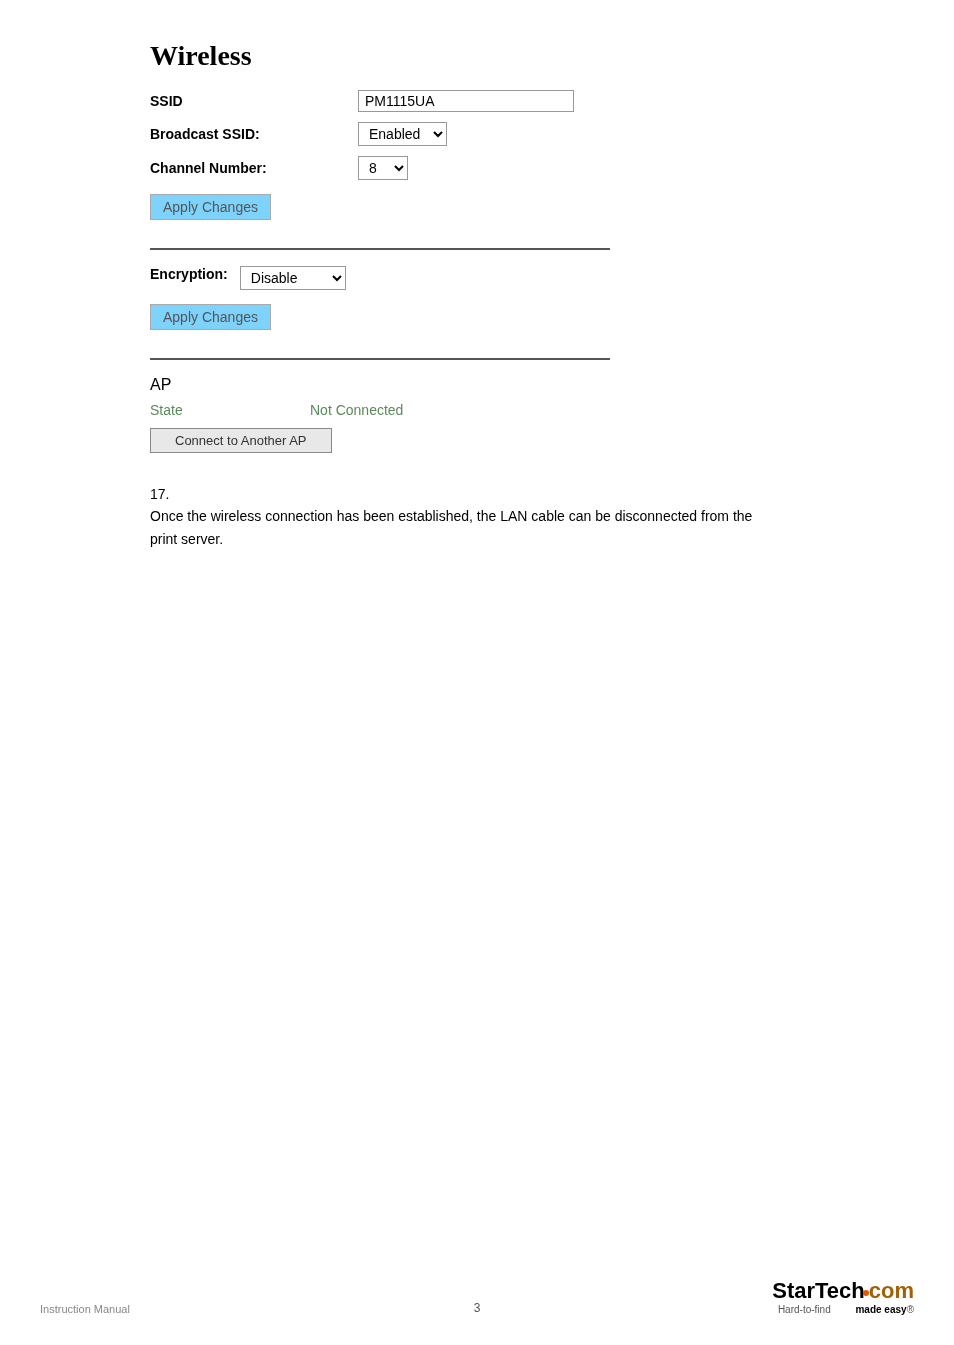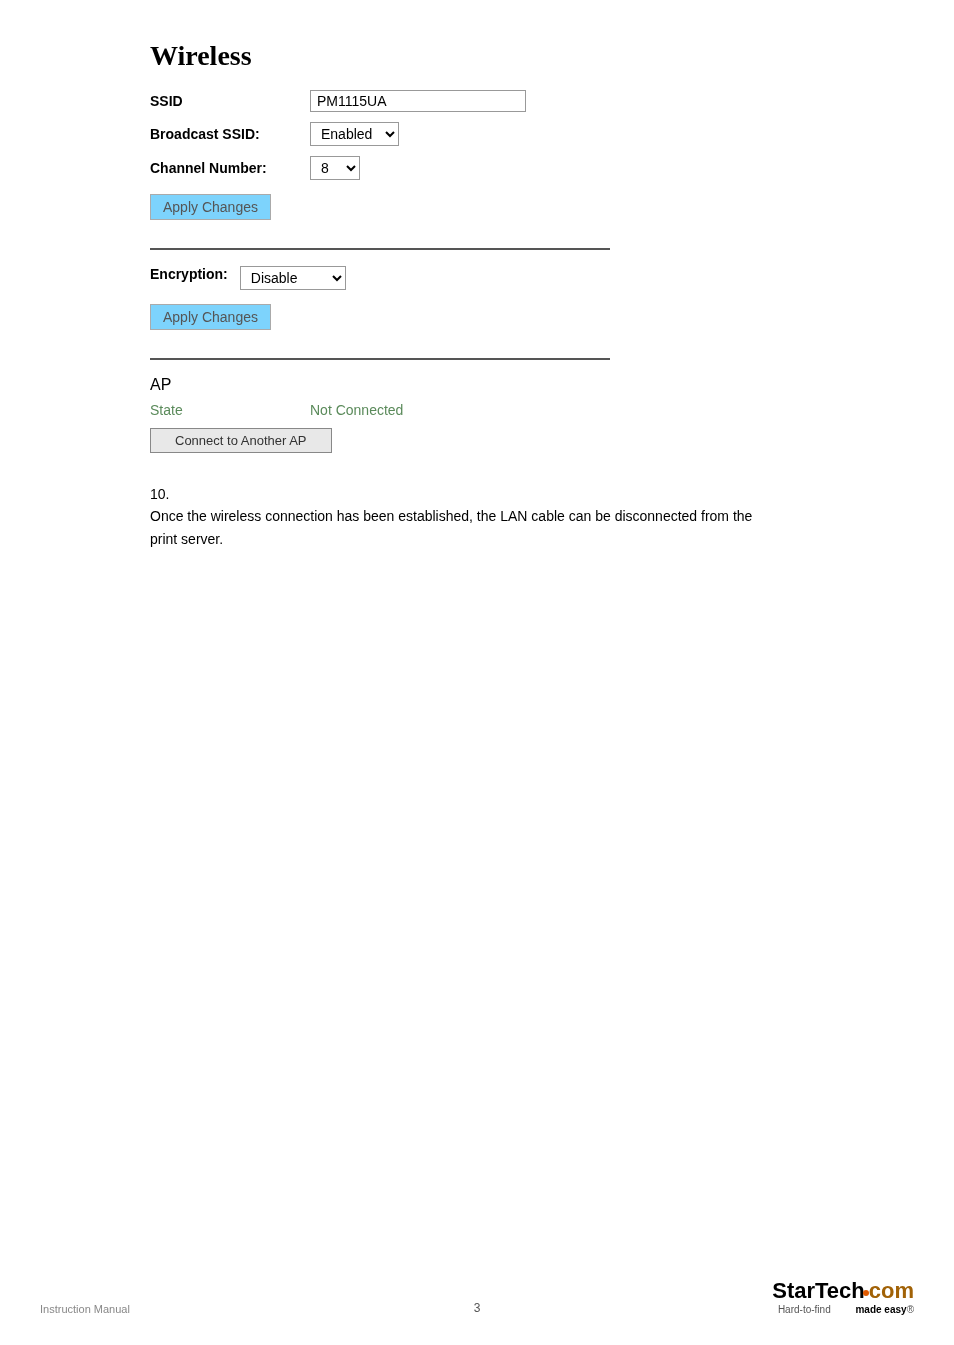--- a/index.html
+++ b/index.html
@@ -27,20 +27,21 @@
     }
 
     .form-section {
       margin-bottom: 10px;
     }
 
     .form-row {
       display: flex;
       align-items: center;
       margin-bottom: 10px;
+      gap: 48px;
     }
 
     .form-label {
       font-size: 14px;
       font-weight: bold;
       color: #000;
       width: 160px;
       min-width: 160px;
     }
 
@@ -296,21 +297,21 @@
     <div class="state-row">
       <div class="state-label">State</div>
       <div class="state-value">Not Connected</div>
     </div>
 
     <button class="connect-btn">Connect to Another AP</button>
 
   </div>
 
   <div class="step-text">
-    <span class="step-number">10.</span><span class="step-body">Once the wireless connection has been established, the LAN cable can be disconnected from the print server.</span>
+    <span class="step-number">17.</span><span class="step-body">Once the wireless connection has been established, the LAN cable can be disconnected from the print server.</span>
   </div>
 
 </div>
 
 <div class="footer">
 
   <div class="footer-left">Instruction Manual</div>
 
   <div class="footer-center">3</div>
 

